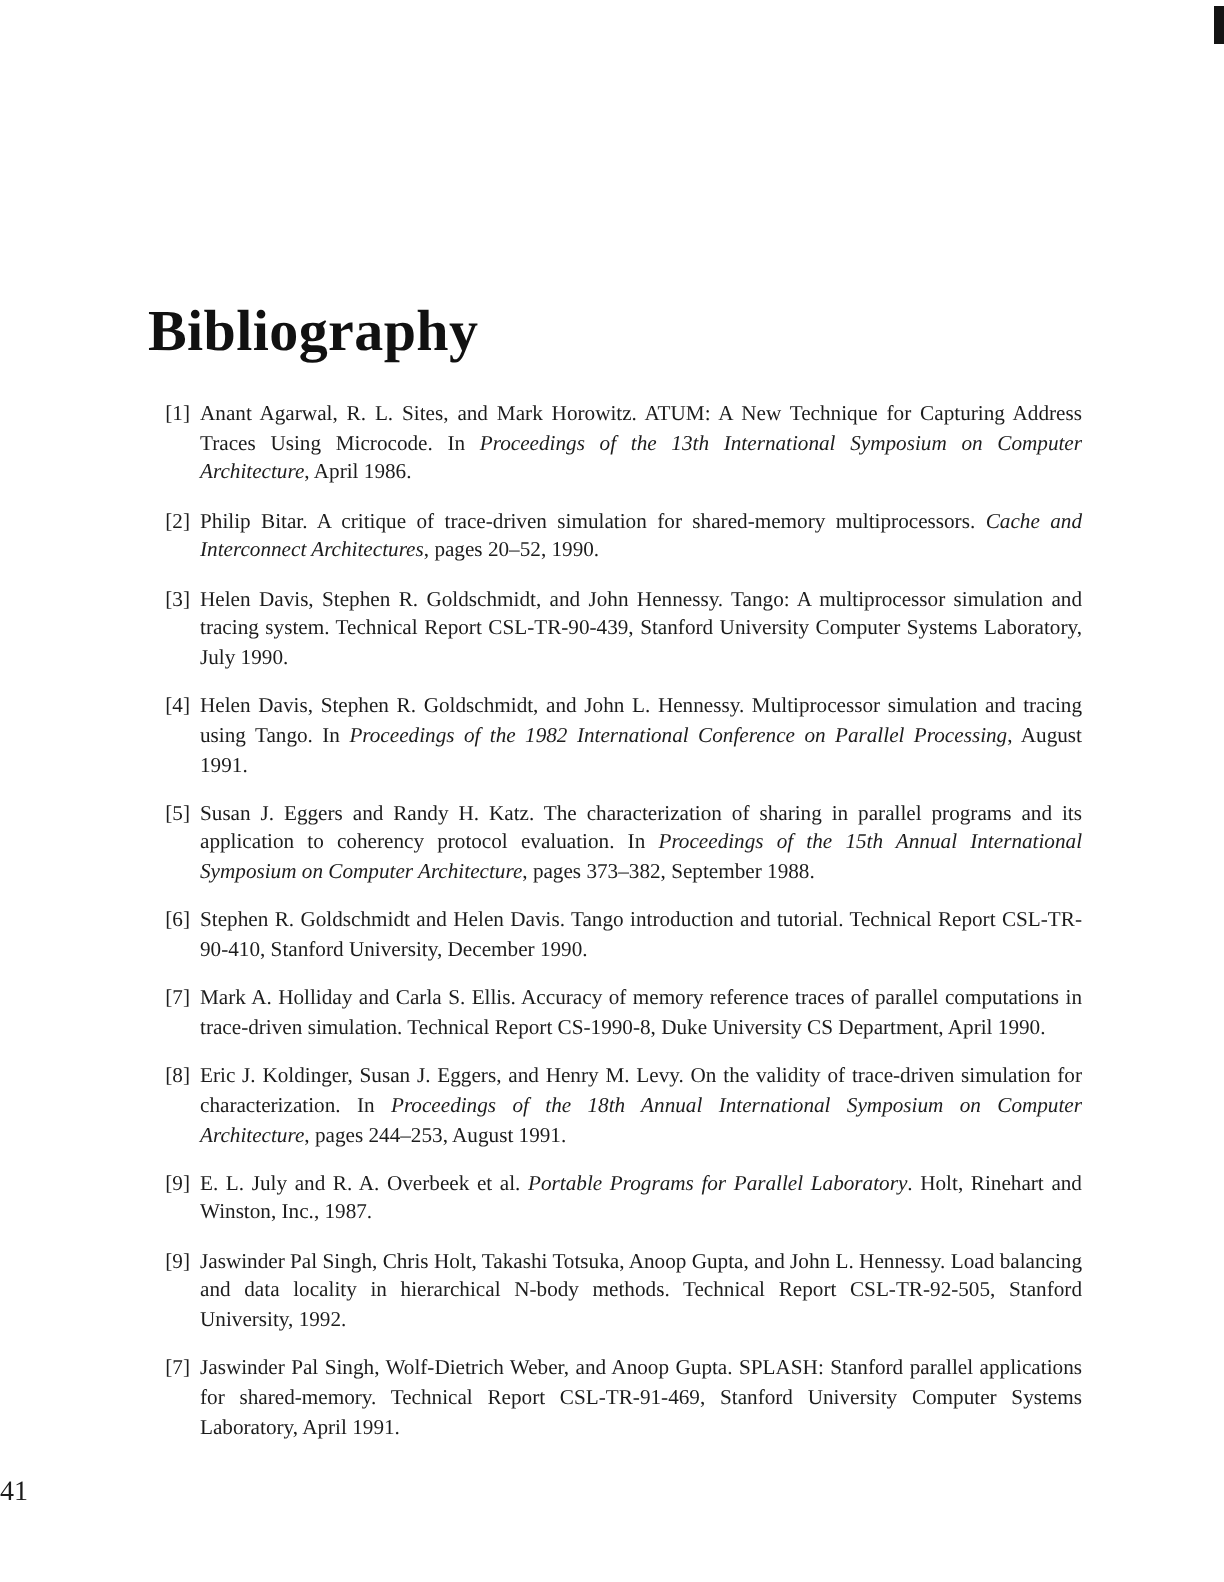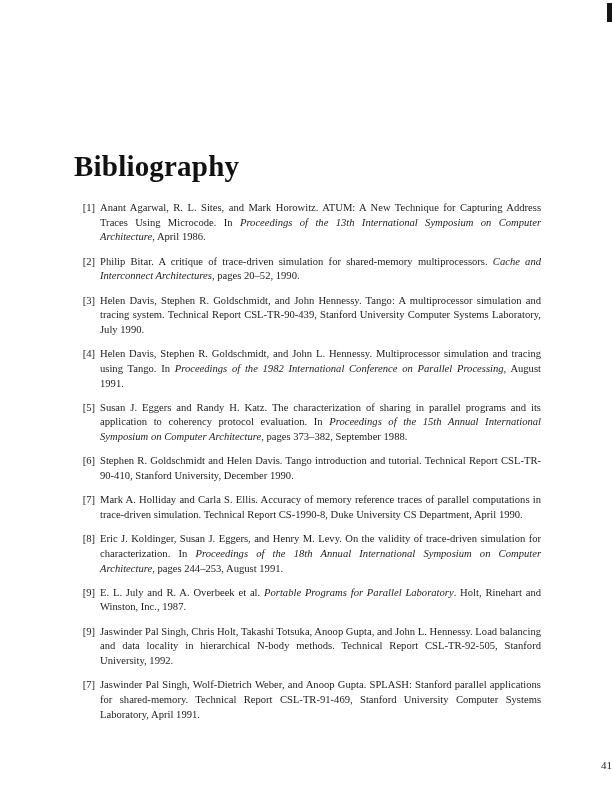--- a/index.html
+++ b/index.html
@@ -52,24 +52,24 @@
     margin-right: 5px;
     white-space: nowrap;
   }
   .ref-text {
     flex: 1;
     text-align: justify;
   }
   .page-number {
     position: absolute;
     left: 0;
-    top: 759px;
+    top: 739px;
     width: 100%;
-    text-align: right;
-    font-size: 11px;
+    text-align: left;
+    font-size: 14px;
     color: #1c1c1c;
   }
 </style>
 </head>
 <body>
 
 <div class="page">
   <div class="scan-artifact"></div>
   <h1 class="title">Bibliography</h1>
   <div class="ref-list">

